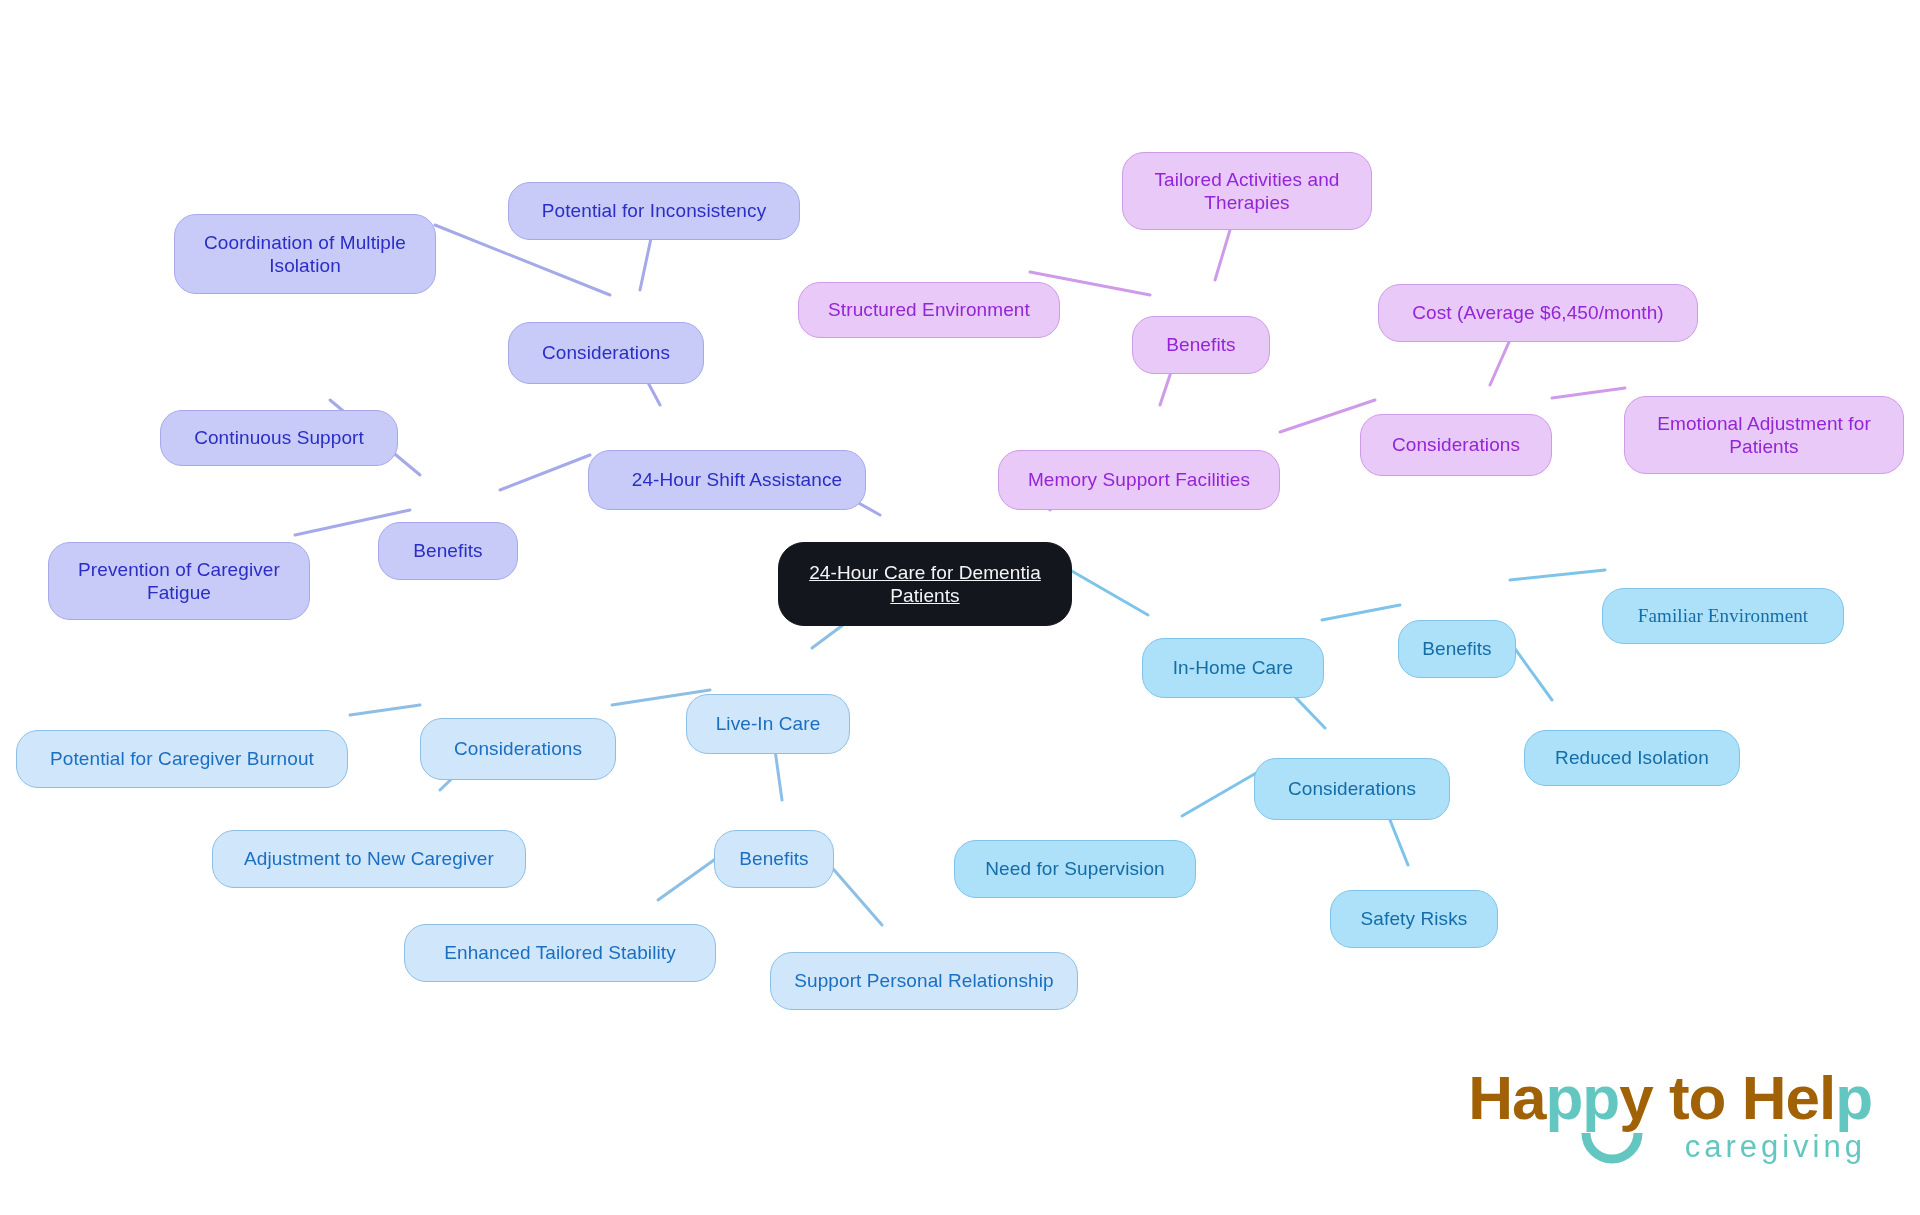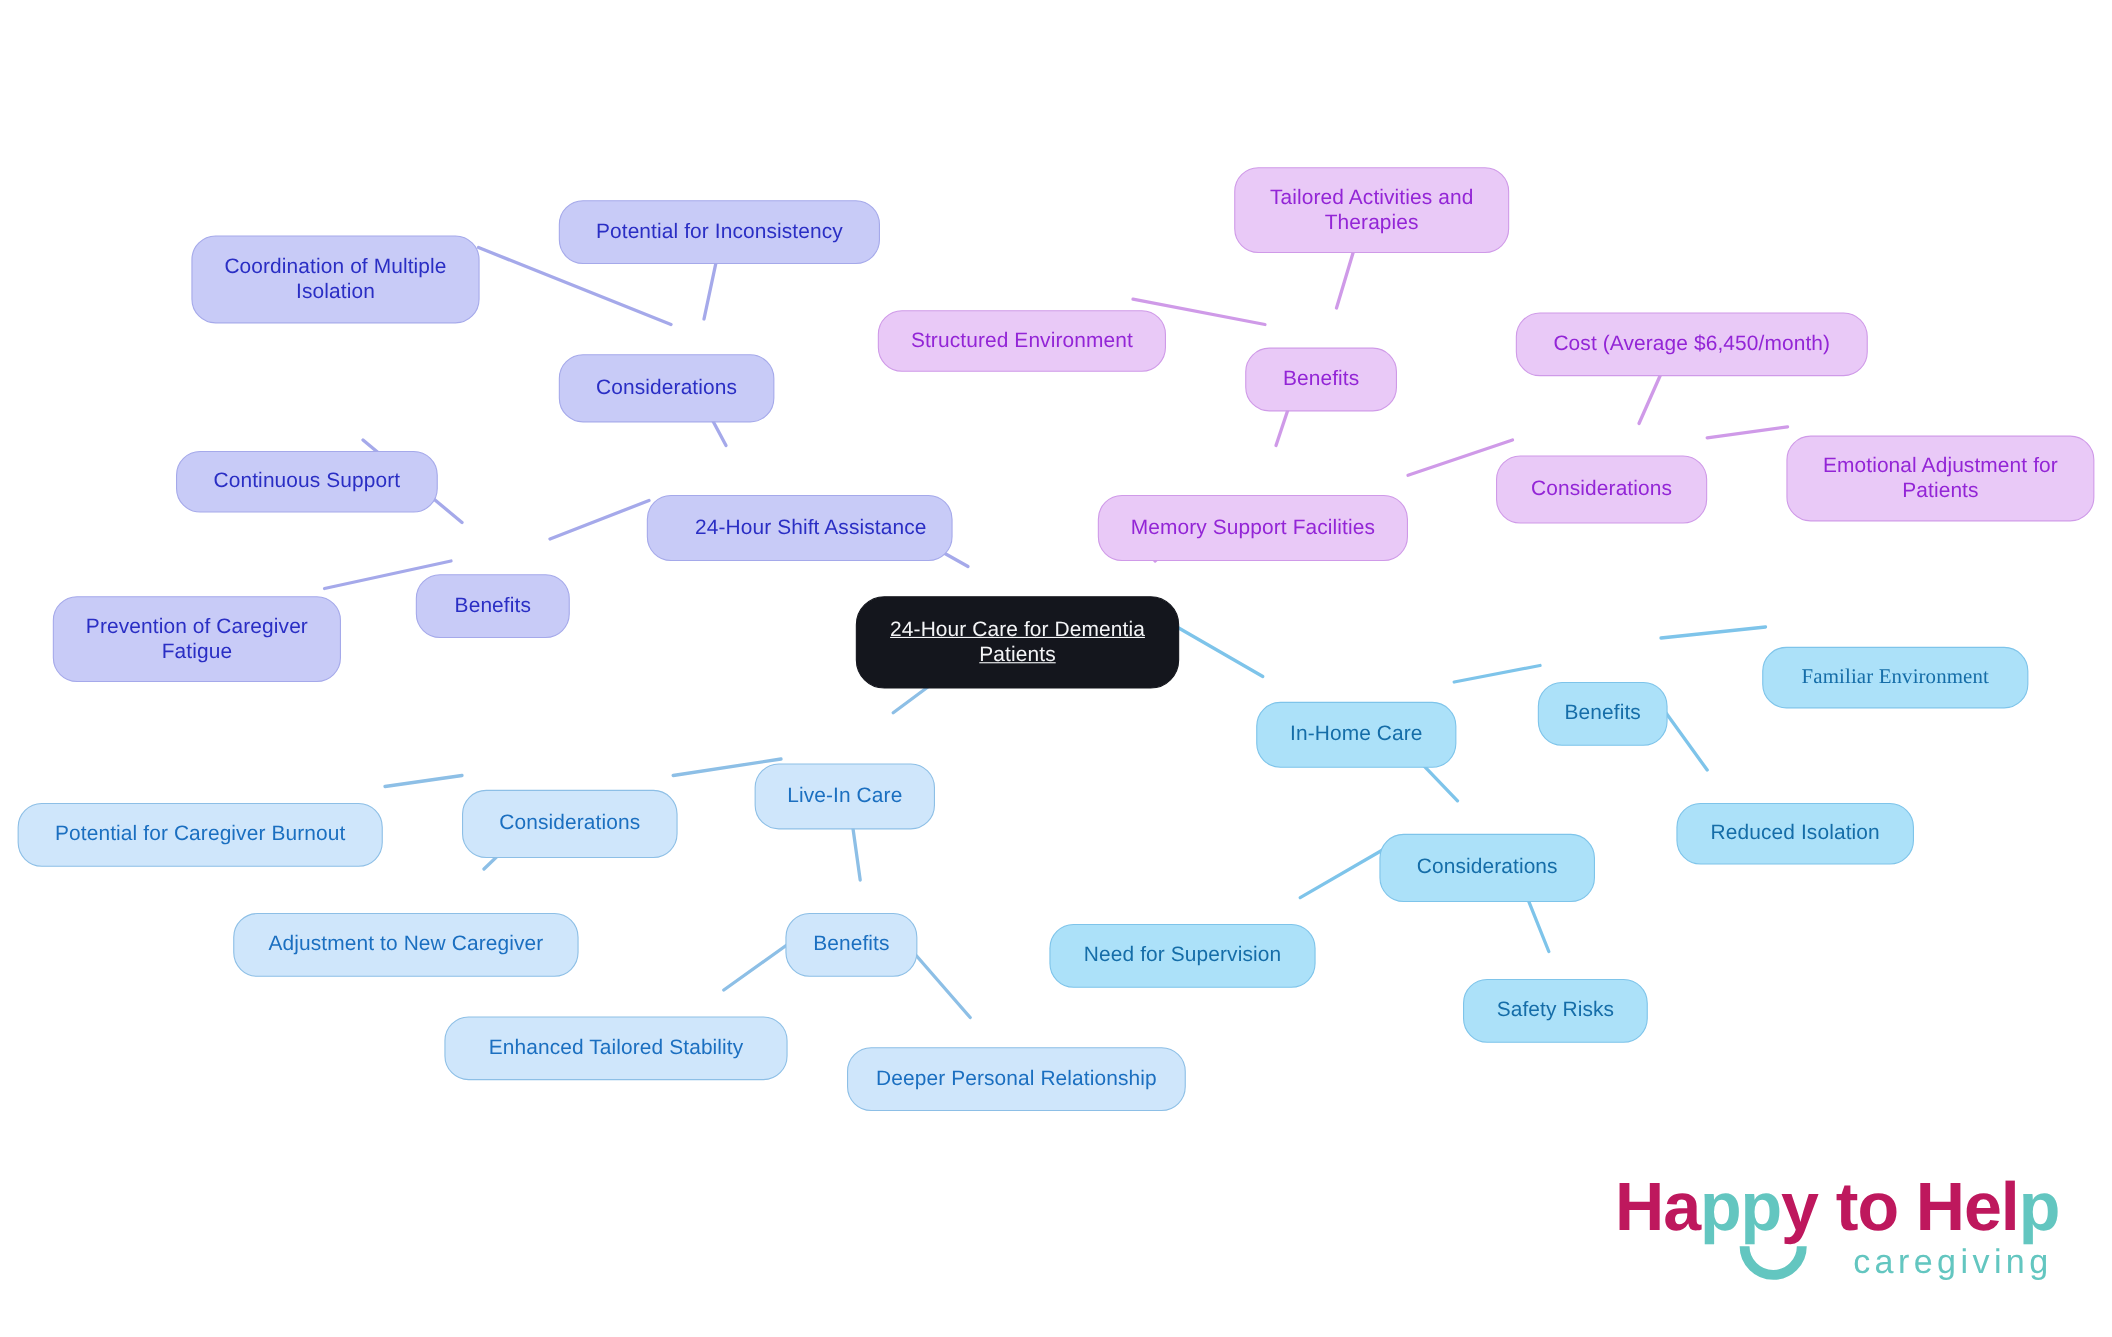--- a/index.html
+++ b/index.html
@@ -108,21 +108,21 @@
     text-align: right;
   }
   .logo-sub {
     font-size: 31px;
     letter-spacing: 4px;
     line-height: 1;
     text-align: right;
     margin-top: 2px;
     padding-right: 6px;
   }
-  .lg-coral { color: #be185d; }
+  .lg-coral { color: #a16207; }
   .lg-teal  { color: #63c6c0; }
   #logo-smile {
     position: absolute;
     left: 178px;
     top: 62px;
   }
 </style>
 </head>
 <body>
 
@@ -277,21 +277,21 @@
 
   <div class="node n-pale" style="left:714px; top:786px; width:120px; height:58px;">
     <span class="node-label">Benefits</span>
   </div>
 
   <div class="node n-pale" style="left:404px; top:880px; width:312px; height:58px;">
     <span class="node-label">Enhanced Tailored Stability</span>
   </div>
 
   <div class="node n-pale" style="left:770px; top:908px; width:308px; height:58px;">
-    <span class="node-label">Deeper Personal Relationship</span>
+    <span class="node-label">Support Personal Relationship</span>
   </div>
 
   <div id="logo">
     <div class="logo-main"><span class="lg-coral">Ha</span><span class="lg-teal">pp</span><span class="lg-coral">y to Hel</span><span class="lg-teal">p</span></div>
     <svg id="logo-smile" width="64" height="44" viewBox="0 0 64 44" xmlns="http://www.w3.org/2000/svg">
       <path d="M 6 4 A 26 26 0 0 0 58 4" fill="none" stroke="#63c6c0" stroke-width="9" stroke-linecap="butt"></path>
     </svg>
     <div class="logo-sub lg-teal">caregiving</div>
   </div>
 

